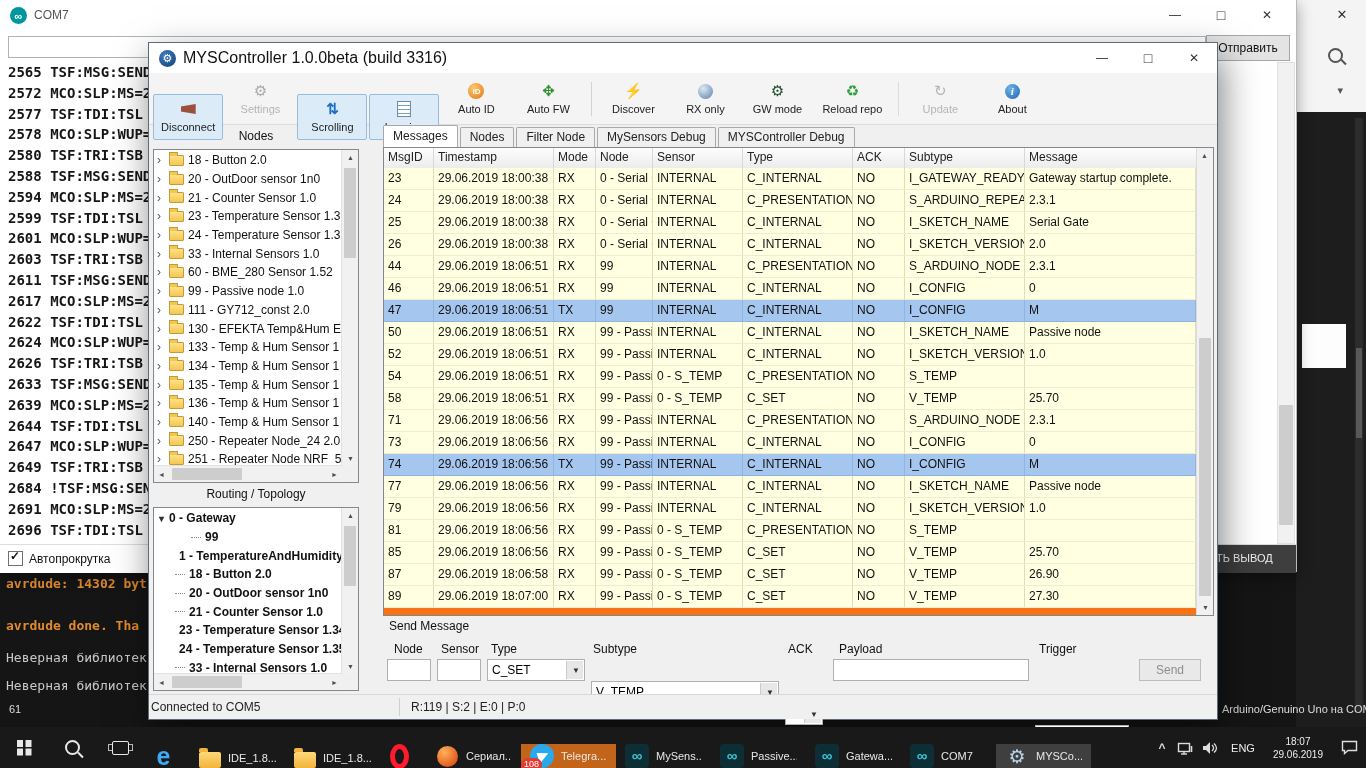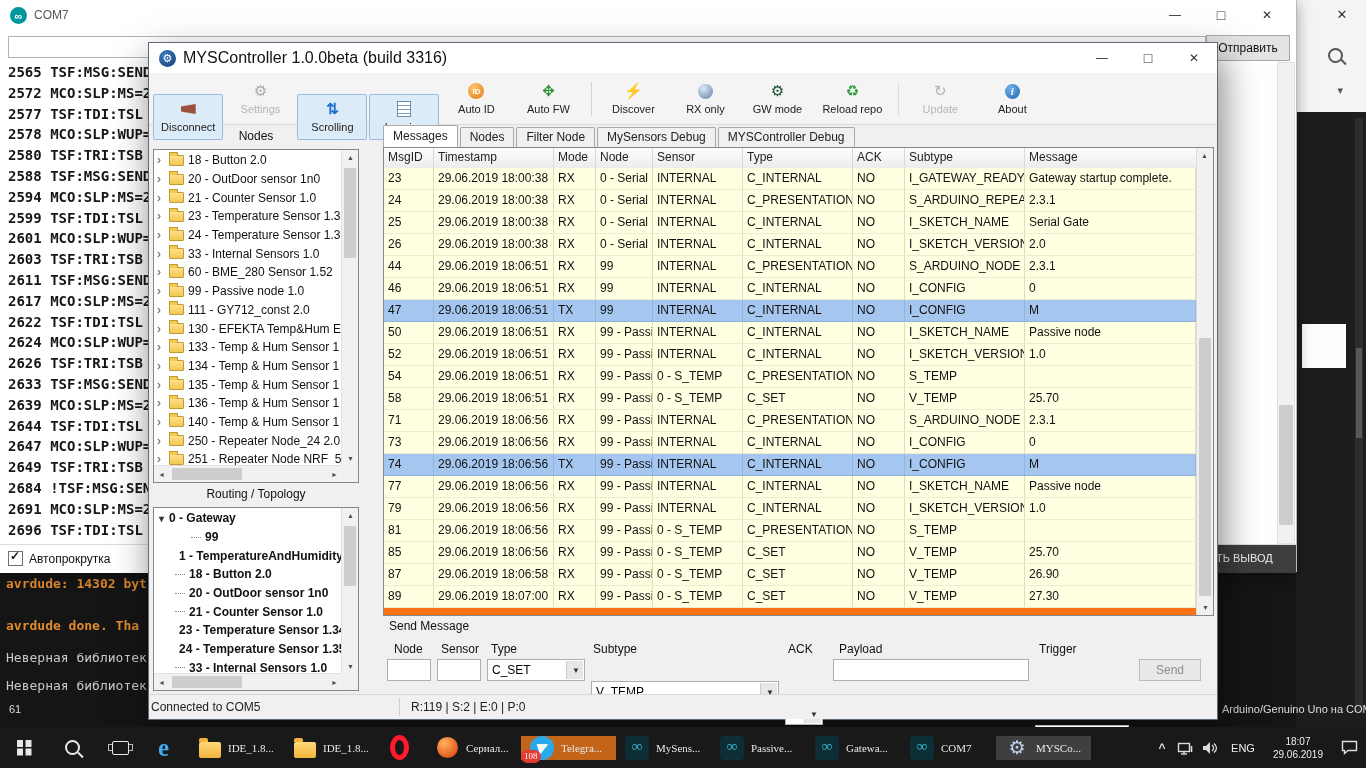--- a/index.html
+++ b/index.html
@@ -808,21 +808,21 @@
     <div class="sys-btn">
         <span class="win-logo"></span>
       </div>
     <div class="sys-btn">
         <span class="search-ico"></span>
       </div>
     <div class="sys-btn">
         <span class="tv-ico"></span>
       </div>
 
-    <div style="display:flex;align-items:center;font-family:Liberation Serif, serif;">
+    <div style="display:flex;align-items:flex-end;">
 
         <div class="tb-app icon-only ic-edge-icon">
           <span class="tb-icon"></span>
           <span class="tb-label"></span>
         </div>
 
         <div class="tb-app ic-folder-icon">
           <span class="tb-icon"></span>
           <span class="tb-label">IDE_1.8...</span>
         </div>

